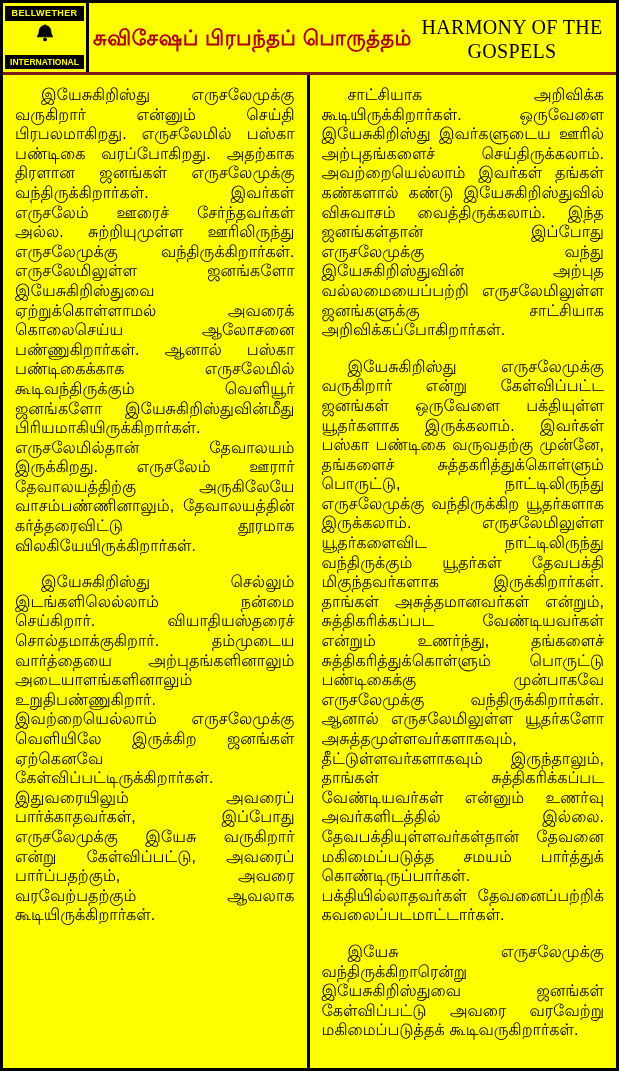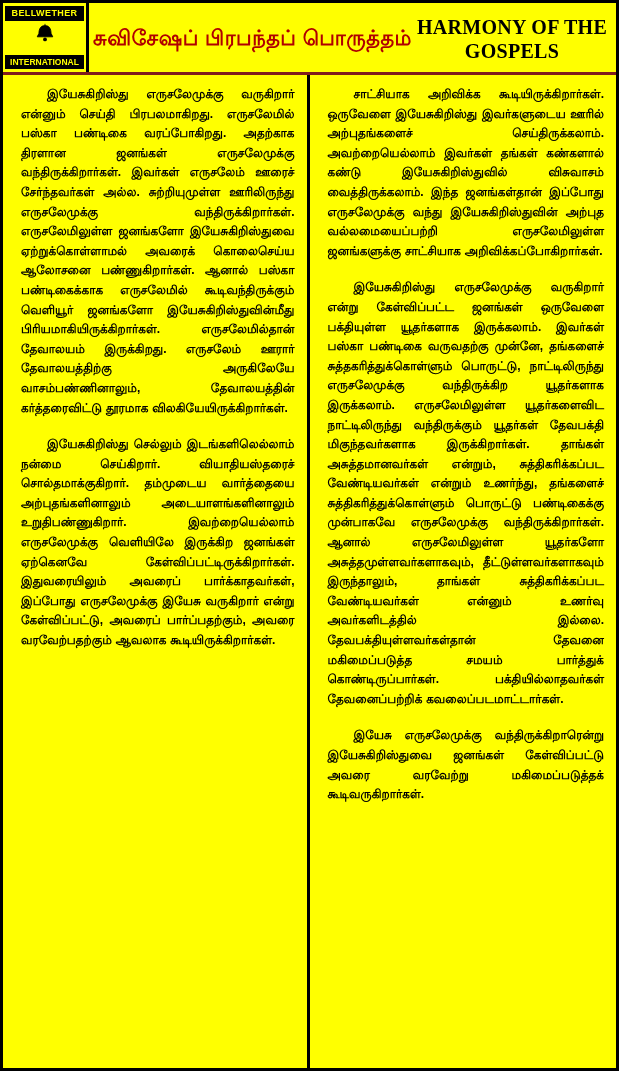--- a/index.html
+++ b/index.html
@@ -87,21 +87,21 @@
     font-size: 21px;
     font-weight: bold;
     color: #b00000;
     line-height: 26px;
     letter-spacing: 0.5px;
     white-space: nowrap;
   }
   .title-en {
     font-family: "Liberation Serif", serif;
     font-size: 20px;
-    font-weight: bold;
+    font-weight: normal;
     color: #000000;
     line-height: 24px;
     letter-spacing: 0.3px;
     margin-top: 2px;
   }
   
   .columns {
     display: flex;
     height: calc(1071px - 72px - 6px);
     box-sizing: border-box;
@@ -111,29 +111,28 @@
     flex: 1 1 50%;
     box-sizing: border-box;
     padding: 10px 12px 8px 12px;
     overflow: hidden;
   }
   .col-left {
     border-right: 3px solid #000000;
   }
   .para {
     font-family: "Liberation Sans", sans-serif;
-    font-size: 12px;
+    font-size: 16px;
     line-height: 19.6px;
     color: #000000;
     text-align: justify;
     text-justify: inter-word;
     text-indent: 26px;
-    margin: 0 0 17px 6px;
+    margin: 0 0 17px 0;
     word-spacing: 0.5px;
-    font-weight: bold;
   }
   .para:last-child {
     margin-bottom: 0;
   }
 </style>
 </head>
 <body>
 
 <div class="page">
 

